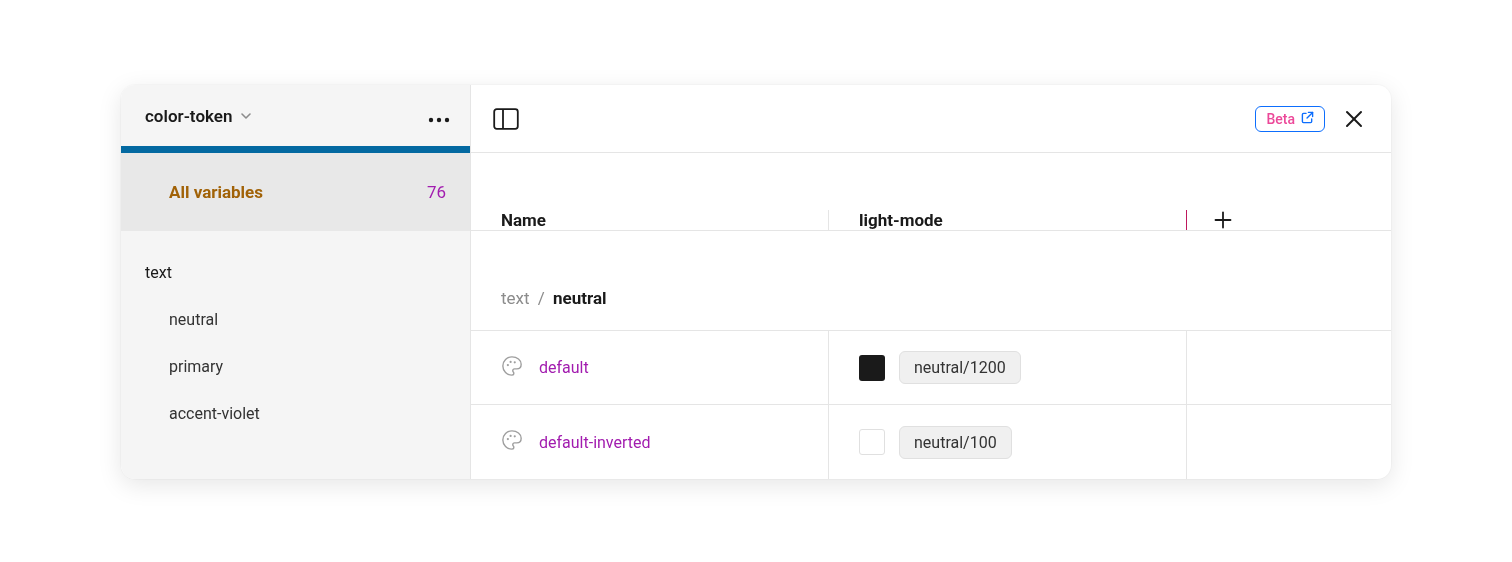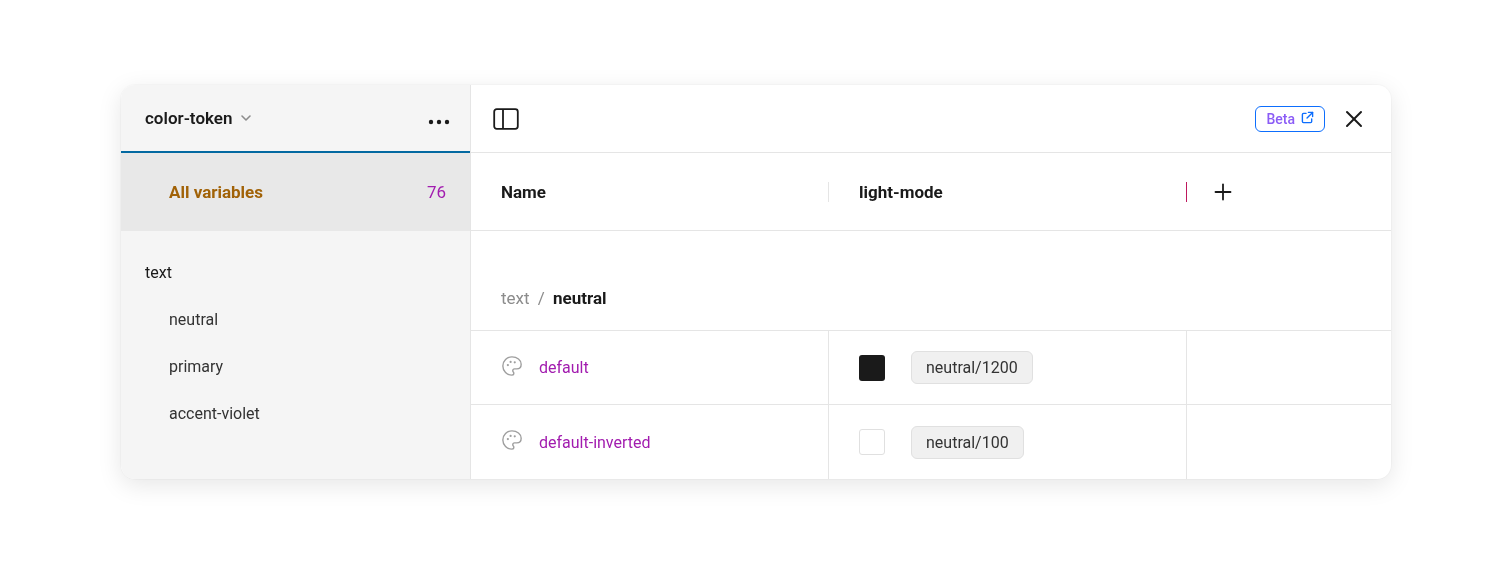--- a/index.html
+++ b/index.html
@@ -30,21 +30,21 @@
     display: flex;
     flex-direction: column;
     flex-shrink: 0;
   }
   .sidebar-header {
     height: 68px;
     display: flex;
     align-items: center;
     justify-content: space-between;
     padding: 0 20px 0 24px;
-    border-bottom: 2px solid #0369a1;
+    border-bottom: 7px solid #0369a1;
   }
   .collection-dropdown {
     display: flex;
     align-items: center;
     gap: 8px;
     font-size: 17px;
     font-weight: 600;
     color: #1a1a1a;
     cursor: pointer;
   }
@@ -110,38 +110,38 @@
     cursor: pointer;
     display: flex;
     align-items: center;
   }
   .beta-badge {
     display: flex;
     align-items: center;
     gap: 6px;
     font-size: 14px;
     font-weight: 500;
-    color: #8b5cf6;
+    color: #ec4899;
     border: 1.5px solid #0d6efd;
     border-radius: 6px;
     padding: 4px 10px;
     cursor: pointer;
   }
   .close-btn {
     cursor: pointer;
     display: flex;
     align-items: center;
     padding: 4px;
   }
 
   
   .table-header {
     height: 78px;
     display: flex;
-    align-items: center;
+    align-items: flex-end;
     border-bottom: 1px solid #e5e5e5;
   }
   .th-name {
     width: 358px;
     display: flex;
     align-items: center;
     padding-left: 30px;
     font-weight: 700;
     font-size: 17px;
     color: #1a1a1a;
@@ -196,21 +196,21 @@
     font-size: 16px;
     color: #a21caf;
     cursor: pointer;
   }
   .cell-value {
     width: 358px;
     border-right: 1px solid #e5e5e5;
     display: flex;
     align-items: center;
     padding-left: 30px;
-    gap: 26px;
+    gap: 14px;
     cursor: pointer;
   }
   .cell-empty {
     flex: 1;
   }
   .palette-icon {
     color: #9e9e9e;
     flex-shrink: 0;
   }
   .swatch {

